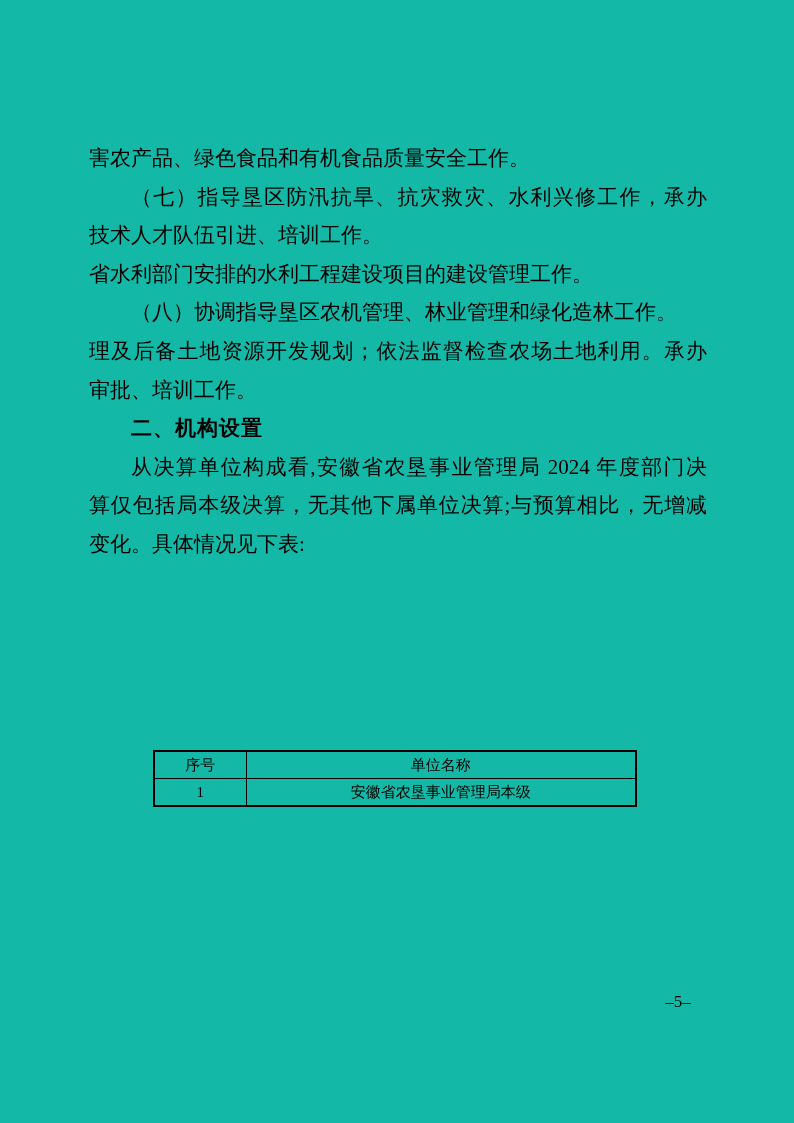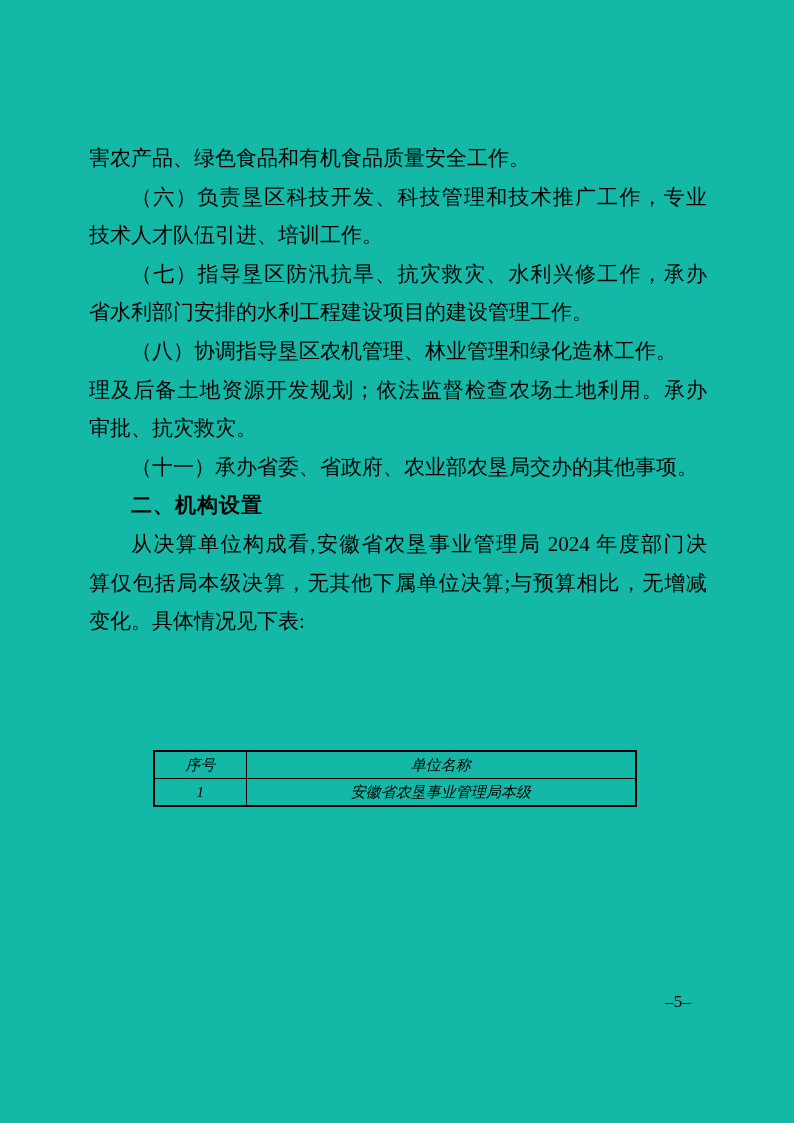--- a/index.html
+++ b/index.html
@@ -58,48 +58,45 @@
   .unit-table th,
   .unit-table td {
     border: 1px solid #000000;
     height: 26px;
     padding: 0;
     text-align: center;
     vertical-align: middle;
     font-weight: normal;
     font-size: 15px;
     color: #000000;
-    font-style: italic;
   }
   .pagenum {
     position: absolute;
     top: 992px;
     left: 648px;
     width: 60px;
     text-align: center;
     font-size: 17px;
     color: #000000;
     font-family: "Liberation Serif", "DejaVu Serif", serif;
   }
 </style>
 </head>
 <body>
 
 <div class="page">
 
   <div class="doc">
     <div class="ln">害农产品、绿色食品和有机食品质量安全工作。</div>
-    <div class="ln ind jf">（六）负责垦区科技开发、科技管理和技术推广工作，专业</div>
+    <div class="ln ind jf">（七）指导垦区防汛抗旱、抗灾救灾、水利兴修工作，承办</div>
     <div class="ln">技术人才队伍引进、培训工作。</div>
-    <div class="ln ind jf">（七）指导垦区防汛抗旱、抗灾救灾、水利兴修工作，承办</div>
     <div class="ln">省水利部门安排的水利工程建设项目的建设管理工作。</div>
     <div class="ln ind">（八）协调指导垦区农机管理、林业管理和绿化造林工作。</div>
     <div class="ln jf">理及后备土地资源开发规划；依法监督检查农场土地利用。承办</div>
-    <div class="ln">审批、抗灾救灾。</div>
-    <div class="ln ind">（十一）承办省委、省政府、农业部农垦局交办的其他事项。</div>
+    <div class="ln">审批、培训工作。</div>
     <div class="ln ind heading">二、机构设置</div>
     <div class="ln ind jf">从决算单位构成看,安徽省农垦事业管理局 2024 年度部门决</div>
     <div class="ln jf">算仅包括局本级决算，无其他下属单位决算;与预算相比，无增减</div>
     <div class="ln">变化。具体情况见下表:</div>
   </div>
 
   <table class="unit-table">
     <colgroup>
       <col style="width:92px">
       <col style="width:390px">

